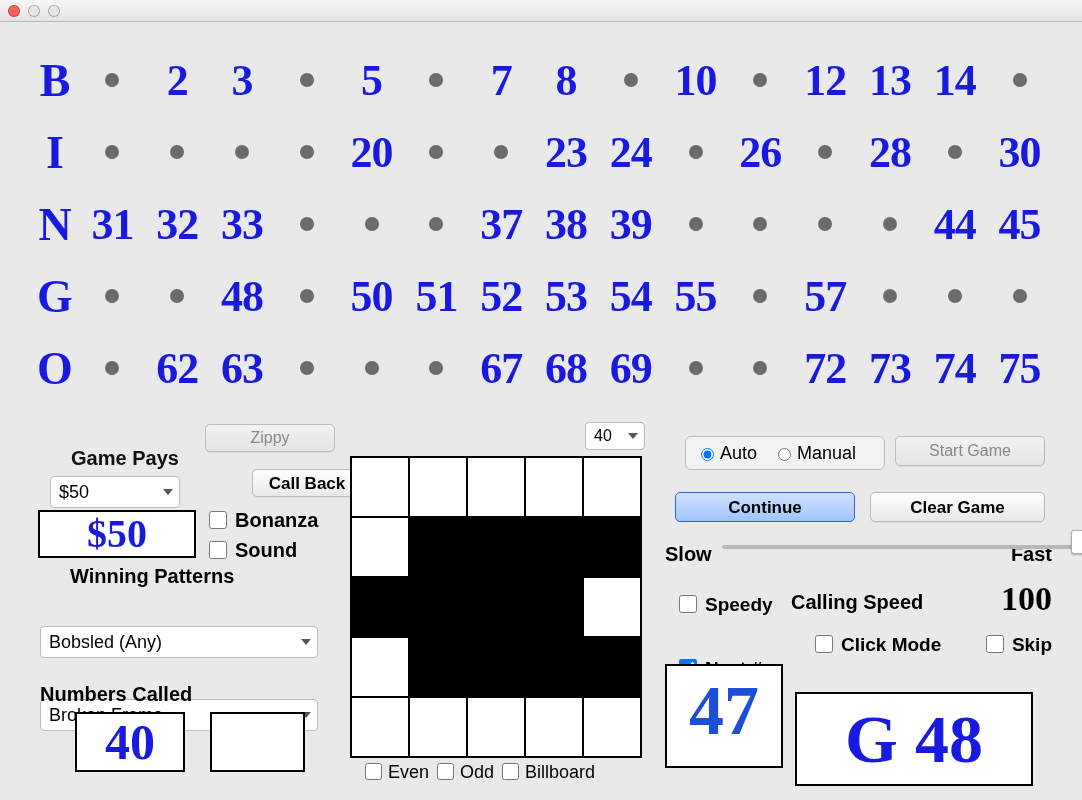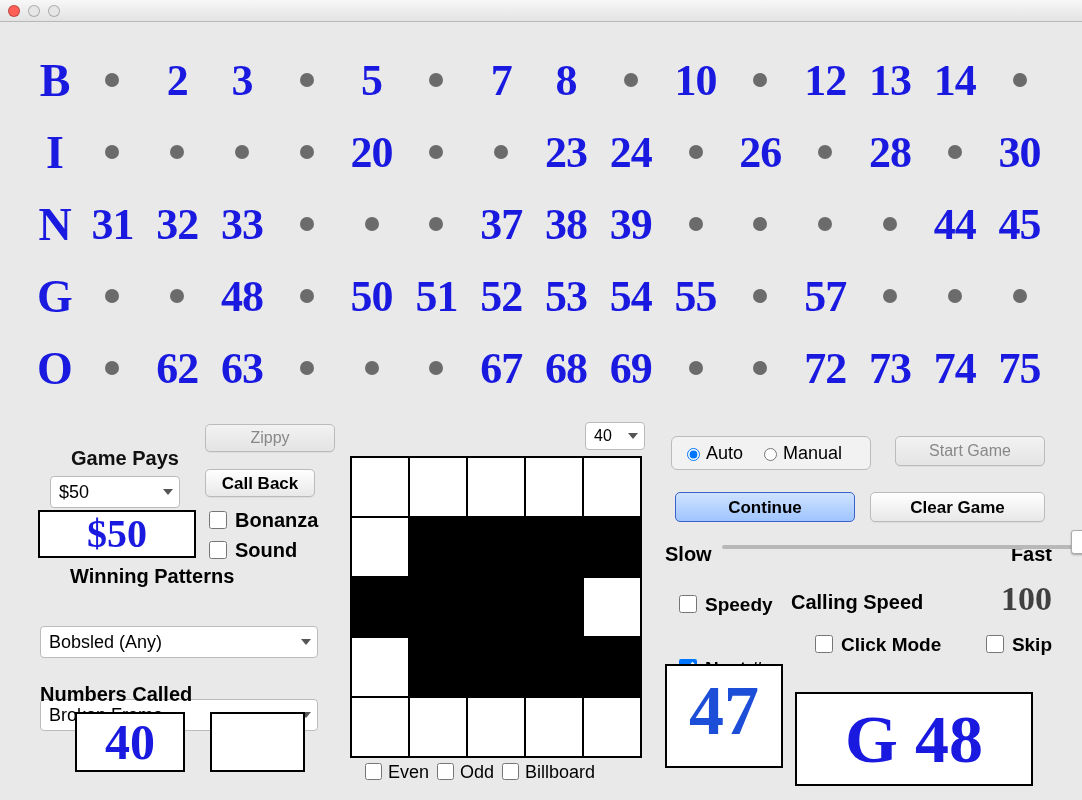--- a/index.html
+++ b/index.html
@@ -76,37 +76,37 @@
     position:absolute; left:10px; top:40px;
     display:grid; grid-template-columns:repeat(5,56px); grid-template-rows:repeat(5,58px);
     gap:2px; background:#000; padding:2px;
   }
   .pattern-grid .pc { background:#fff; }
   .pattern-grid .pc.fill { background:#000; }
   .extra-checks { position:absolute; left:21px; top:344px; display:flex; gap:4px;}
 
   
   .right-col { position:absolute; left:635px; top:0; right:0;}
-  .seg { position:absolute; left:6px; top:20px; width:200px; height:34px;
+  .seg { position:absolute; left:20px; top:20px; width:200px; height:34px;
          display:flex; align-items:center; border:1px solid #bbb; border-radius:6px; background:#f2f2f2; padding:0 10px;}
   .seg label { display:flex; align-items:center; margin-right:16px; font:400 18px/1 Arial;}
   .seg input { margin-right:6px;}
   .start-btn { position:absolute; left:230px; top:20px; width:150px;}
   .continue-btn { position:absolute; left:10px; top:76px; width:180px;}
   .continue-btn button {
     width:100%; height:30px; border:1px solid #3a62c9; border-radius:5px;
     background:linear-gradient(#cfe3ff,#9fc4ff); font:700 17px/1 Arial; color:#000;
   }
   .clear-btn { position:absolute; left:205px; top:76px; width:175px;}
   .slow-lbl { position:absolute; left:0px; top:128px; font:700 20px/1 Arial;}
   .fast-lbl { position:absolute; right:0px; top:128px; font:700 20px/1 Arial;}
   .speed-slider { position:absolute; left:55px; top:127px; width:280px;}
   .ck-speedy { position:absolute; left:10px; top:176px;}
   .cs-lbl { position:absolute; left:126px; top:176px; font:700 20px/1 Arial;}
-  .cs-val { position:absolute; right:0px; top:166px; font:700 34px/1 Georgia,serif; color:#404040;}
+  .cs-val { position:absolute; right:0px; top:166px; font:700 34px/1 Georgia,serif; color:#000000;}
   .ck-next   { position:absolute; left:10px; top:216px;}
   .ck-click  { position:absolute; left:146px; top:216px;}
   .ck-skip   { position:absolute; right:0px; top:216px;}
 
   .next-box { position:absolute; left:0px; top:248px; width:118px; height:104px; border:2px solid #000; background:#fff;
               text-align:center; font:700 70px/90px Georgia,serif; color:#1d4ed8;}
   .call-box { position:absolute; left:130px; top:248px; width:238px; height:94px; border:2px solid #000; background:#fff;
               text-align:center; font:700 68px/90px Georgia,serif; color:#1919e0; letter-spacing:0px;margin-top:28px;}
 
   
@@ -332,21 +332,21 @@
 <div class="controls">
 
   <div class="left-col">
     <div class="game-pays-lbl">Game Pays</div>
     <div class="mac-select big game-pays-sel">
       <span>$50</span>
     </div>
     <div class="game-pays-box">$50</div>
 
     <div class="zippy-btn"><button class="mac-btn" disabled="" style="width:100%;">Zippy</button></div>
-    <div class="callback-btn"><button class="mac-btn large" style="width:100%;">Call Back</button></div>
+    <div class="callback-btn"><button class="mac-btn large" style="width:100%;margin-left:47px;">Call Back</button></div>
 
     <label class="ck ck-bonanza">
       <input type="checkbox" style="">
         <span>Bonanza</span>
     </label>
     <label class="ck ck-sound">
       <input type="checkbox" style="">
         <span>Sound</span>
     </label>
 

